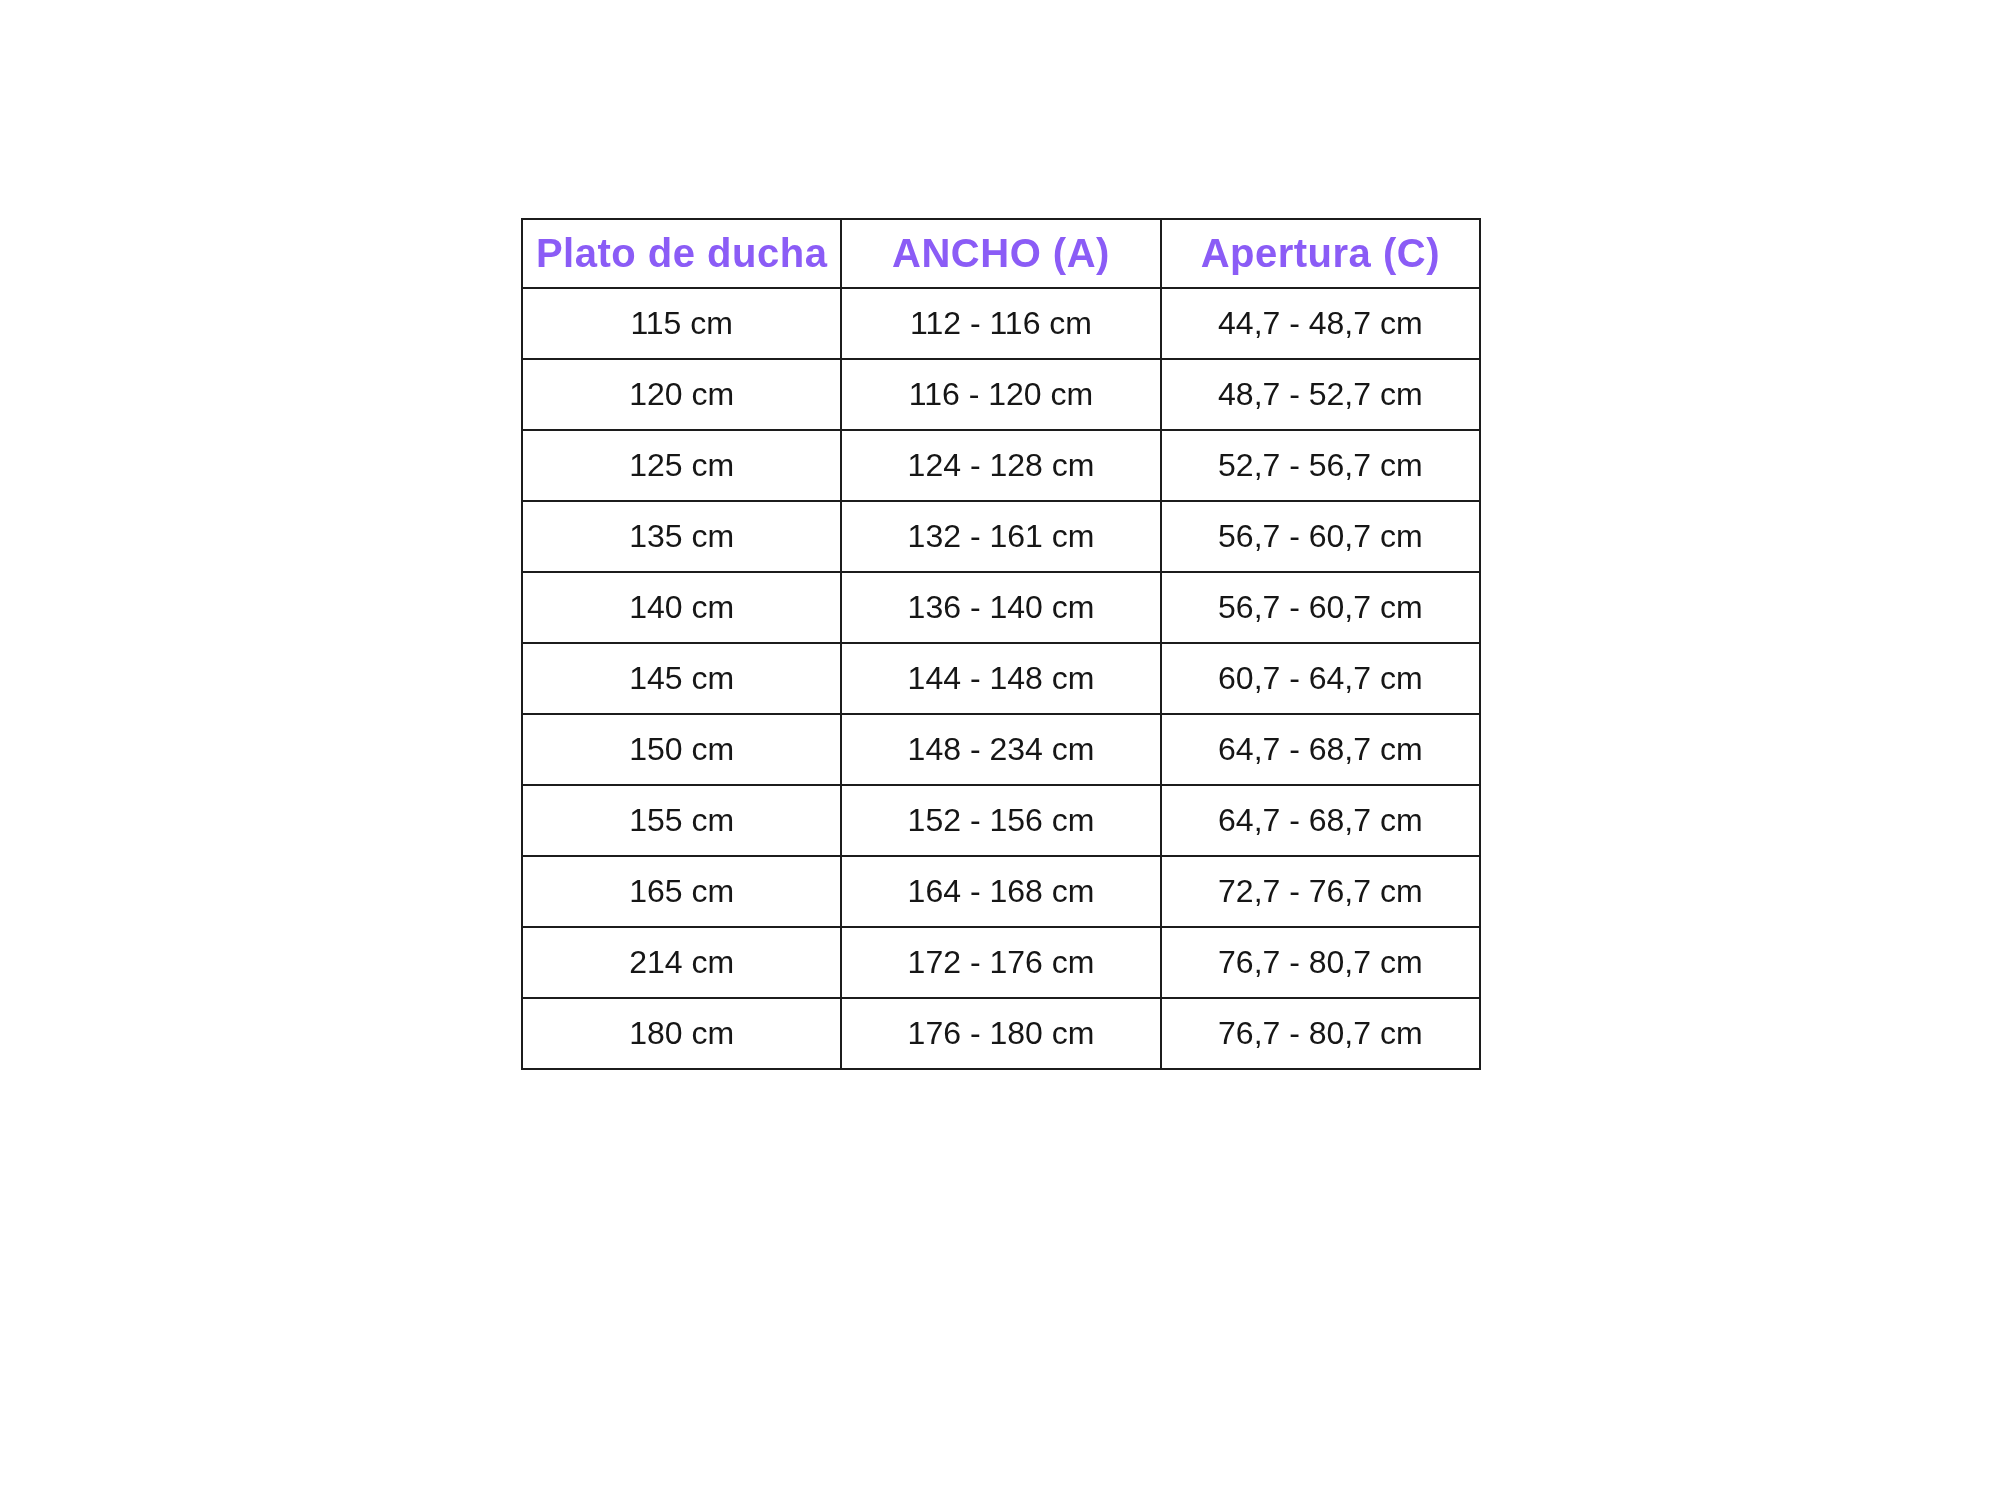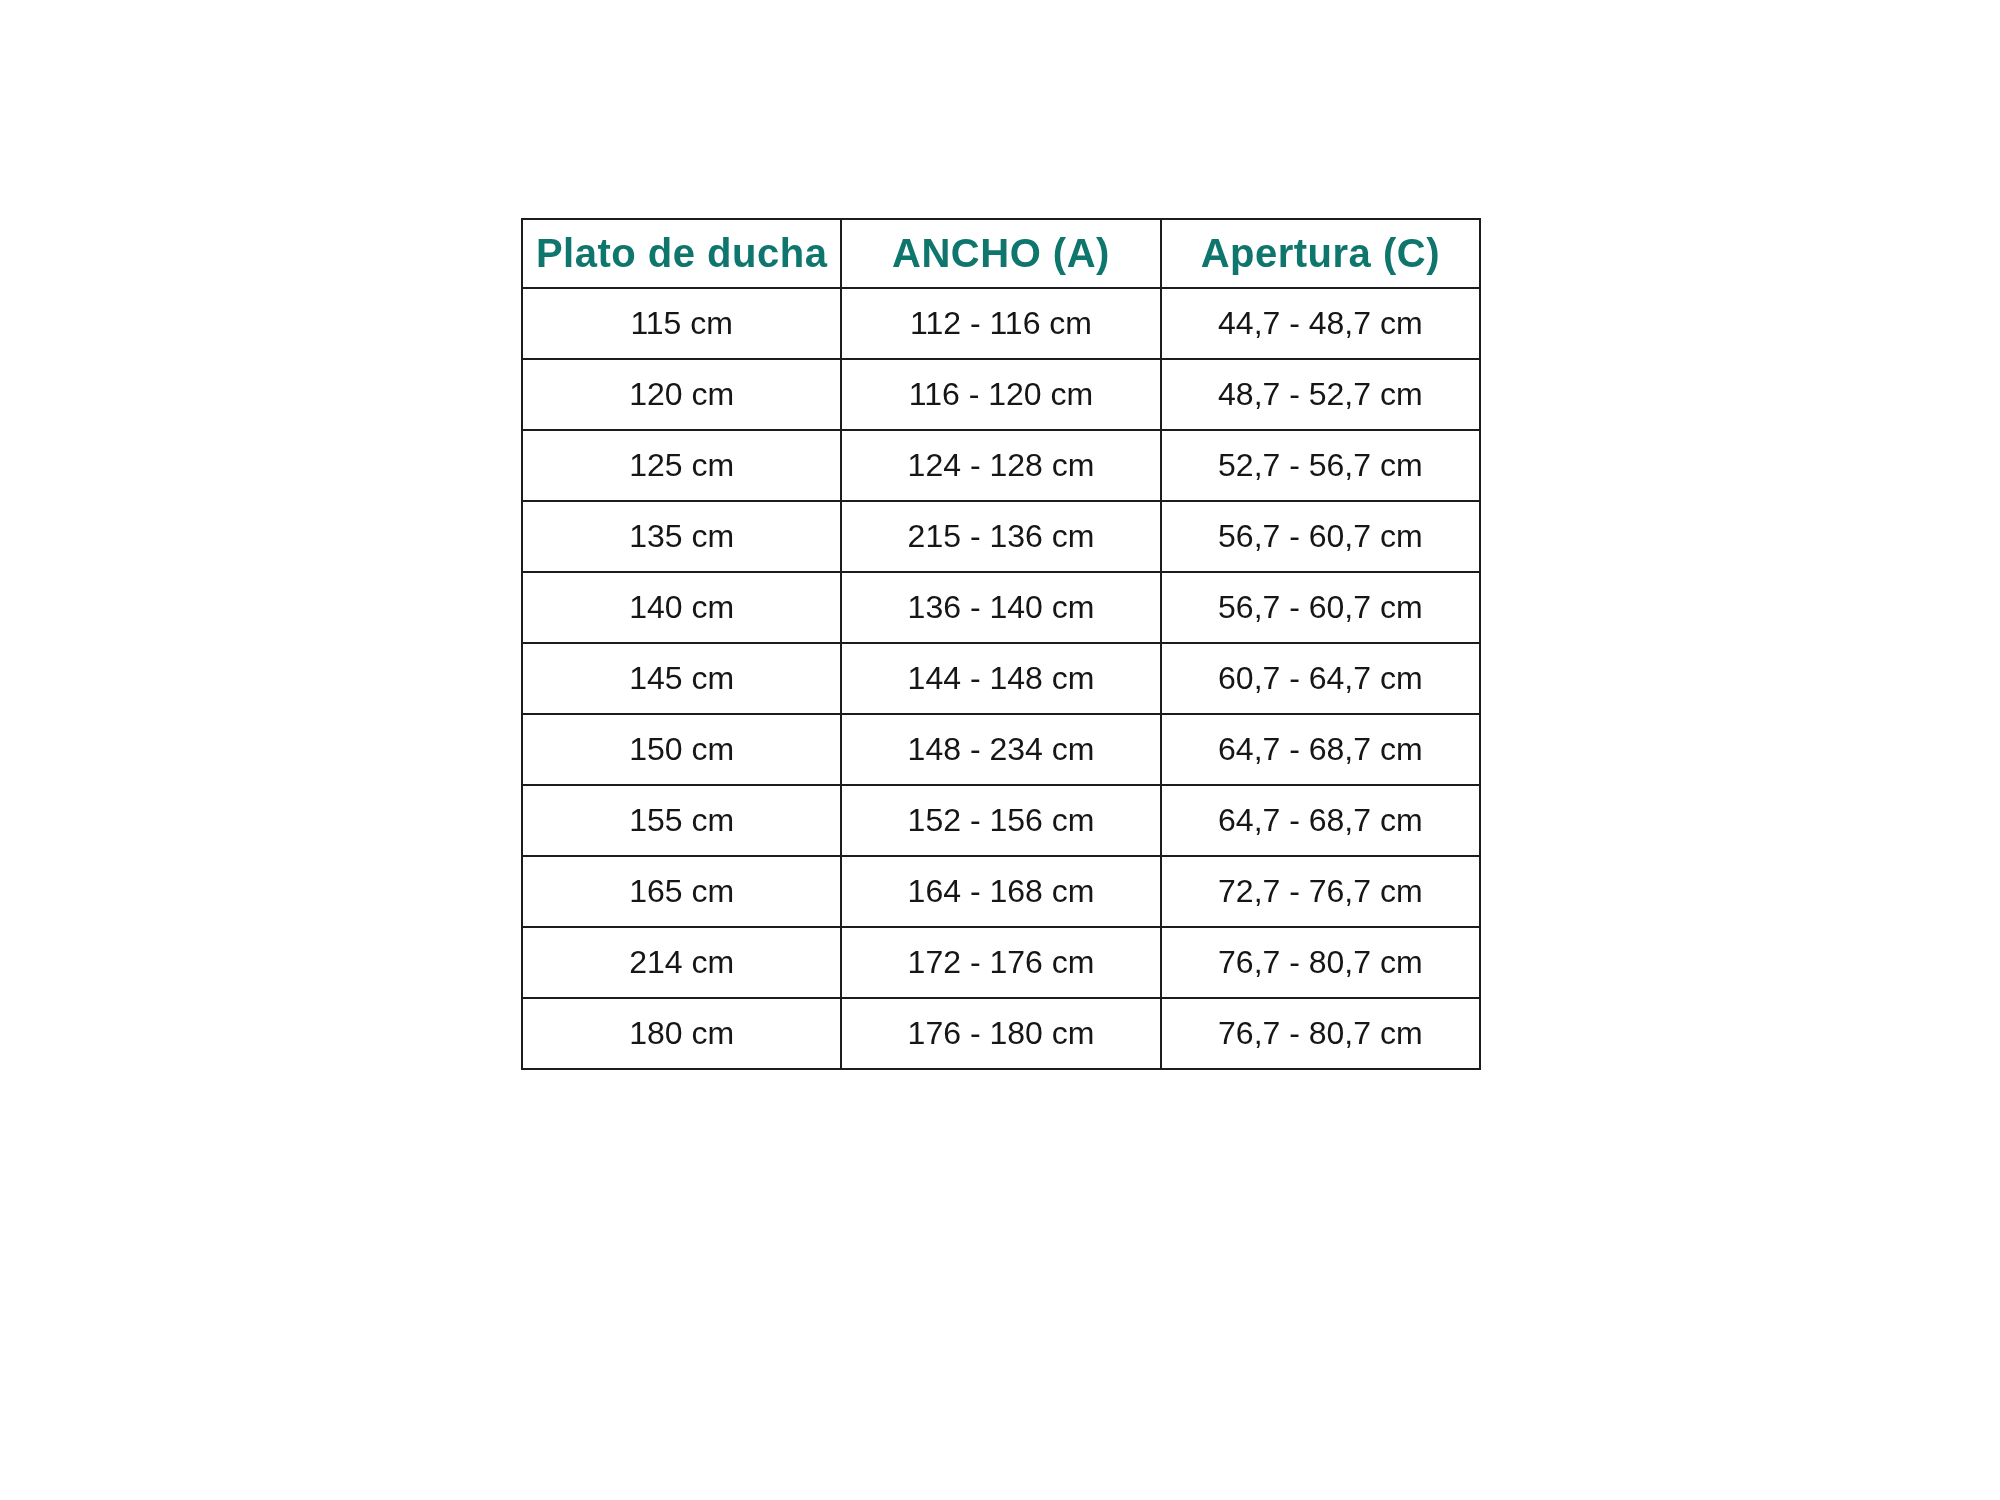--- a/index.html
+++ b/index.html
@@ -31,21 +31,21 @@
     vertical-align: middle;
     padding: 0;
     white-space: nowrap;
     overflow: hidden;
   }
   table.size-table th {
     height: 67px;
     font-size: 40px;
     font-weight: 600;
     letter-spacing: 0.5px;
-    color: #0f766e;
+    color: #8b5cf6;
     border-radius: 27px;
   }
   table.size-table td {
     height: 69px;
     font-size: 32px;
     font-weight: 400;
     color: #161616;
   }
 </style>
 </head>
@@ -70,21 +70,21 @@
       <td>116 - 120 cm</td>
       <td>48,7 - 52,7 cm</td>
     </tr>
     <tr>
       <td>125 cm</td>
       <td>124 - 128 cm</td>
       <td>52,7 - 56,7 cm</td>
     </tr>
     <tr>
       <td>135 cm</td>
-      <td>215 - 136 cm</td>
+      <td>132 - 161 cm</td>
       <td>56,7 - 60,7 cm</td>
     </tr>
     <tr>
       <td>140 cm</td>
       <td>136 - 140 cm</td>
       <td>56,7 - 60,7 cm</td>
     </tr>
     <tr>
       <td>145 cm</td>
       <td>144 - 148 cm</td>

